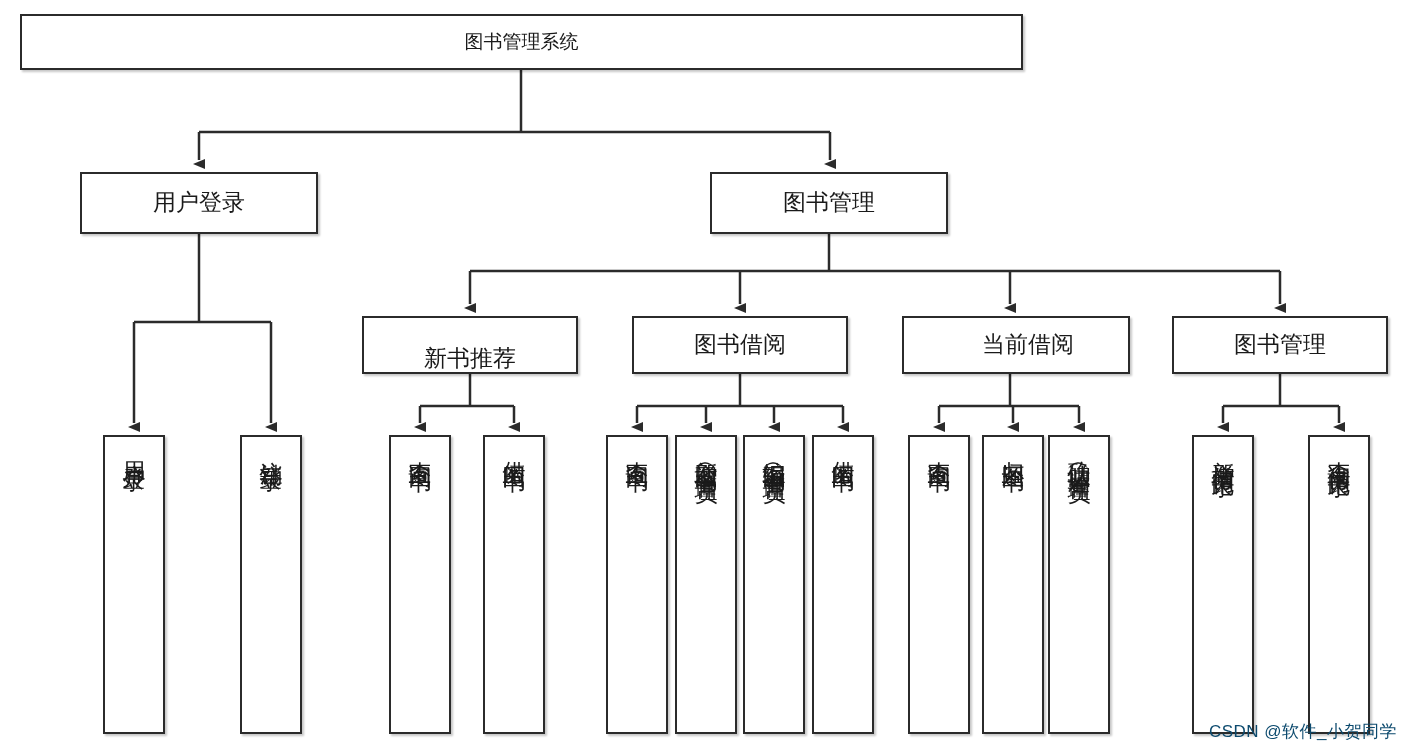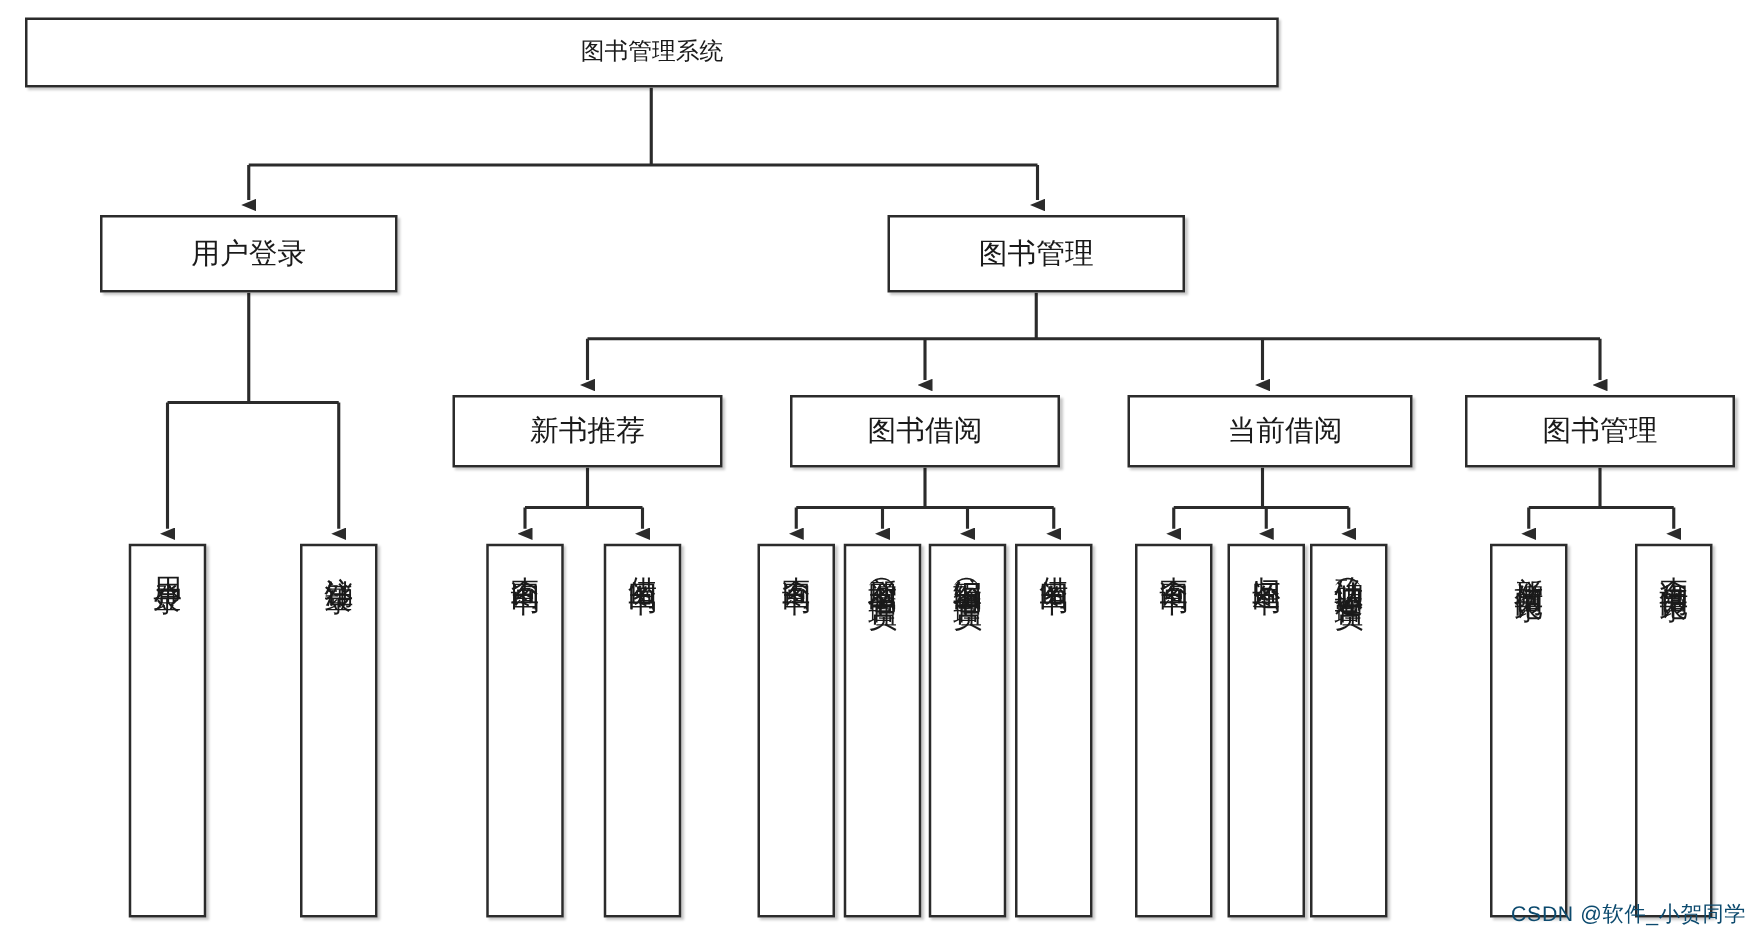--- a/index.html
+++ b/index.html
@@ -131,21 +131,21 @@
     <span class="label">图书管理系统</span>
   </div>
 
   <div class="node horiz" style="left:80px; top:172px; width:238px; height:62px;">
     <span class="label">用户登录</span>
   </div>
   <div class="node horiz" style="left:710px; top:172px; width:238px; height:62px;">
     <span class="label">图书管理</span>
   </div>
 
-  <div class="node horiz" style="left:362px; top:316px; width:216px; height:58px;">
+  <div class="node horiz" style="left:362px; top:316px; width:216px; height:58px;align-items:flex-end;">
     <span class="label">新书推荐</span>
   </div>
   <div class="node horiz" style="left:632px; top:316px; width:216px; height:58px;">
     <span class="label">图书借阅</span>
   </div>
   <div class="node horiz" style="left:902px; top:316px; width:228px; height:58px;padding-left:24px;">
     <span class="label">当前借阅</span>
   </div>
   <div class="node horiz" style="left:1172px; top:316px; width:216px; height:58px;">
     <span class="label">图书管理</span>

